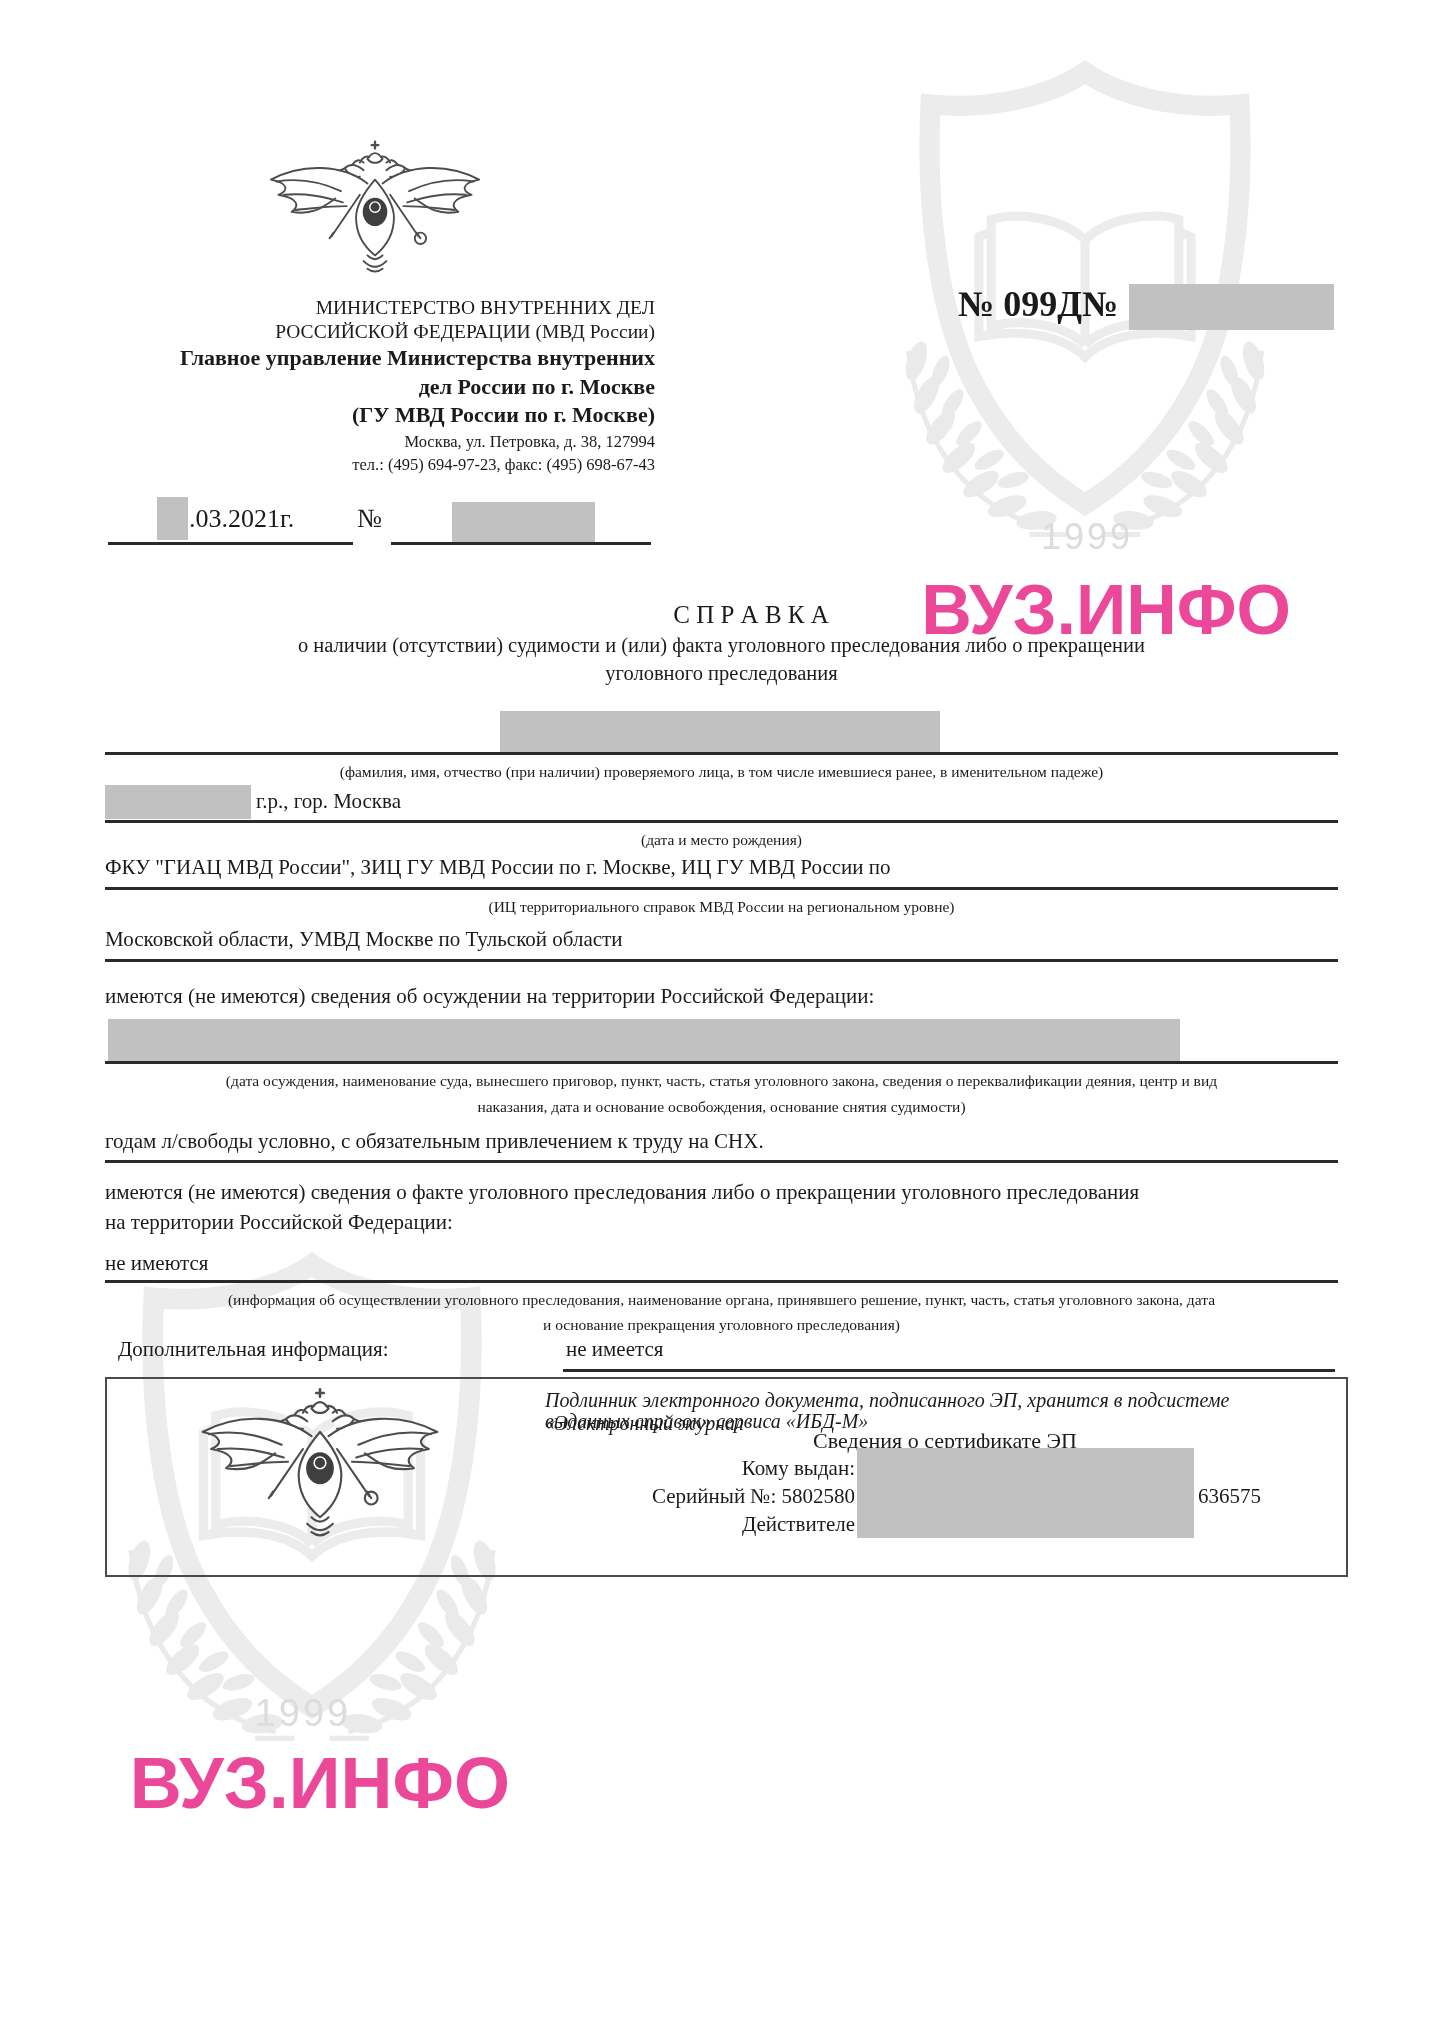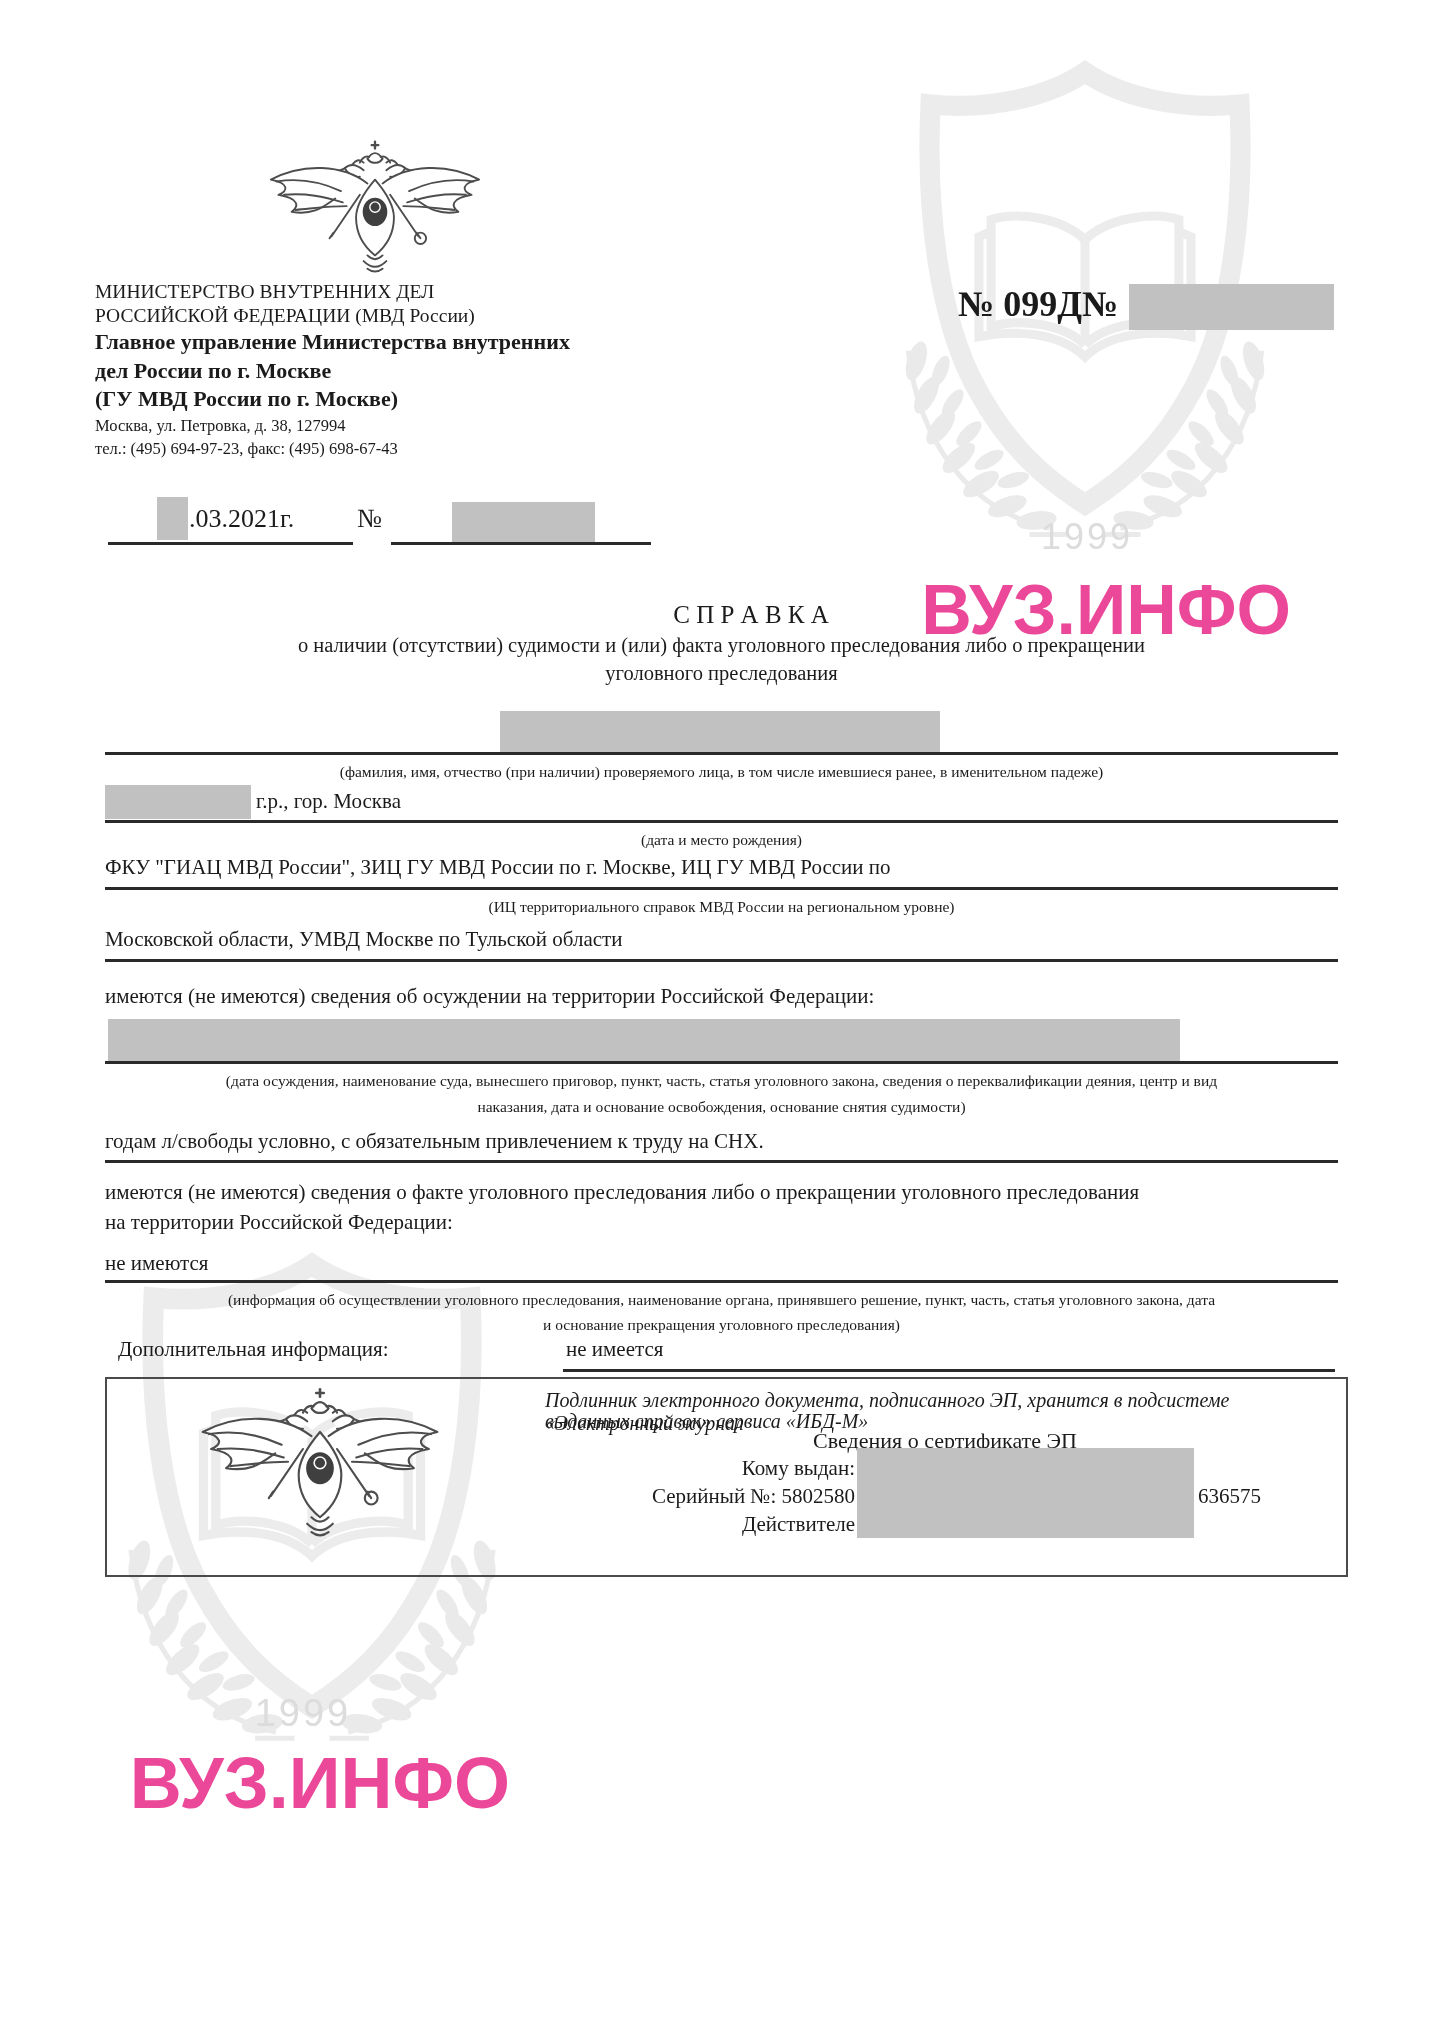--- a/index.html
+++ b/index.html
@@ -6,21 +6,21 @@
   .page{position:relative;width:1440px;height:2038px;background:#ffffff;overflow:hidden;
         font-family:"Liberation Serif", serif;color:#1b1b1b;}
   .abs{position:absolute;}
   
   .wm{position:absolute;z-index:0;}
   .wm-year{position:absolute;z-index:0;color:#dcdcdc;font-family:"Liberation Sans",sans-serif;
            letter-spacing:3px;text-align:center;}
   .wm-brand{position:absolute;z-index:0;color:#ec4899;font-family:"Liberation Sans",sans-serif;
             font-weight:bold;text-align:right;white-space:nowrap;}
   
-  .hdr{position:absolute;left:95px;top:280px;width:560px;text-align:left;z-index:2;}
+  .hdr{position:absolute;left:95px;top:296px;width:560px;text-align:right;z-index:2;}
   .hdr .l-sm{font-size:19.5px;line-height:24px;}
   .hdr .l-bold{font-size:22px;line-height:28.5px;font-weight:bold;}
   .hdr .l-xs{font-size:16.5px;line-height:23px;}
   
   .body-line{position:absolute;font-size:21px;z-index:2;white-space:nowrap;}
   .caption{position:absolute;left:105px;width:1233px;text-align:center;font-size:15.5px;
            line-height:25px;z-index:2;}
   .rule{position:absolute;height:3px;background:#2a2a2a;z-index:2;}
   .redact{position:absolute;background:#c1c1c1;z-index:3;}
   .title-main{position:absolute;left:0;width:1440px;text-align:center;font-size:25px;z-index:2;padding-left:31px;}

